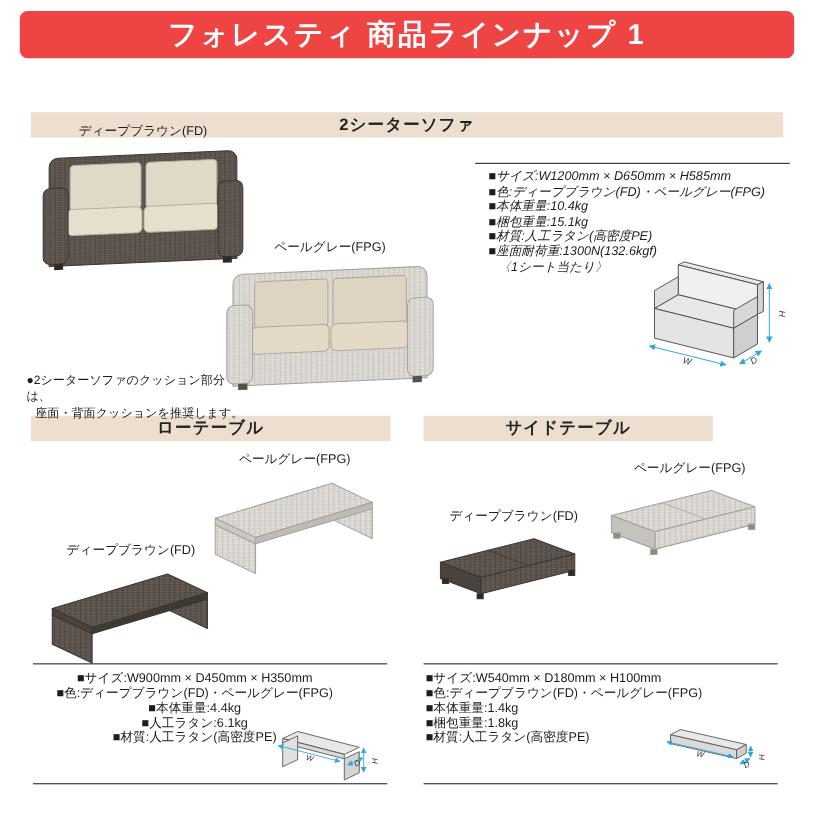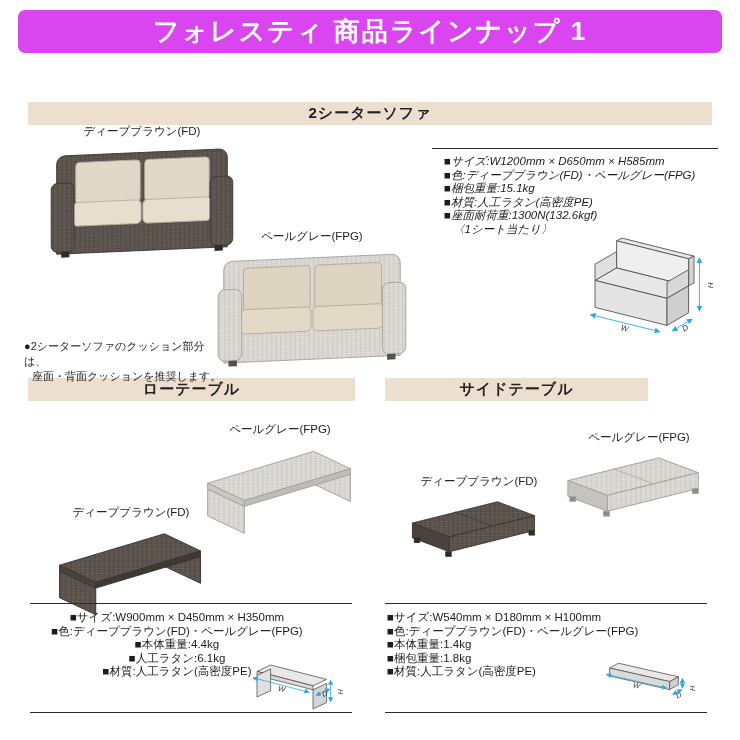--- a/index.html
+++ b/index.html
@@ -6,39 +6,39 @@
   body{
     width:740px;height:740px;background:#ffffff;
     font-family:"Liberation Sans","DejaVu Sans",sans-serif;
     color:#1c1c1c;-webkit-font-smoothing:antialiased;
   }
   .page{position:relative;width:740px;height:740px;overflow:hidden;background:#fff;}
 
   
   .title-bar{
     position:absolute;left:18px;top:10px;width:704px;height:43px;
-    background:#d946ef;border-radius:7px;
+    background:#ef4444;border-radius:7px;
     display:flex;align-items:center;justify-content:center;
   }
   .title-bar h1{
     margin:0;color:#fff;font-size:26px;font-weight:bold;letter-spacing:2px;
   }
 
   
   .section-bar{
     position:absolute;height:23px;background:#ECDFCF;
     display:flex;align-items:center;justify-content:center;
     font-size:15px;font-weight:bold;color:#222;letter-spacing:1px;
   }
   .bar-sofa{left:28px;top:82px;width:684px;margin-top:20px;}
   .bar-low{left:28px;top:378px;width:327px;text-align:right;}
   .bar-side{left:385px;top:378px;width:263px;}
 
   
-  .product{position:absolute;margin:12px;display:flex;flex-direction:column;align-items:center;}
+  .product{position:absolute;margin:0;display:flex;flex-direction:column;align-items:center;}
   .product figcaption{font-size:11.5px;color:#1c1c1c;margin-bottom:2px;white-space:nowrap;}
   .fig-sofa-brown{left:36px;top:112px;width:188px;}
   .fig-sofa-grey{left:203px;top:217px;width:194px;}
   .fig-lowtable-grey{left:186px;top:410px;width:164px;}
   .fig-lowtable-brown{left:38px;top:493px;width:162px;}
   .fig-sidetable-brown{left:393px;top:462px;width:148px;}
   .fig-sidetable-grey{left:548px;top:418px;width:158px;}
 
   
   .note{position:absolute;left:24px;top:328px;width:200px;font-size:11px;line-height:1.35;}
@@ -141,20 +141,21 @@
 
   <p class="note">
     <span class="l1">●2シーターソファのクッション部分は、</span><br>
     <span class="l2">座面・背面クッションを推奨します。</span>
   </p>
 
   <div class="rule rule-sofa"></div>
   <div class="specs specs-sofa">
     <div>■サイズ:W1200mm × D650mm × H585mm</div>
     <div>■色:ディープブラウン(FD)・ペールグレー(FPG)</div>
+    <div>■本体重量:10.4kg</div>
     <div>■梱包重量:15.1kg</div>
     <div>■材質:人工ラタン(高密度PE)</div>
     <div>■座面耐荷重:1300N(132.6kgf)</div>
     <div class="indent">〈1シート当たり〉</div>
   </div>
 
   <svg class="diagram diag-sofa" viewBox="0 0 160 120">
     <g fill="#E8E8E8" stroke="#555" stroke-width="1" stroke-linejoin="round">
       <polygon points="20,56 100,76 124,62 44,42"></polygon>
       <polygon points="44,12 124,32 130,29 50,9"></polygon>

